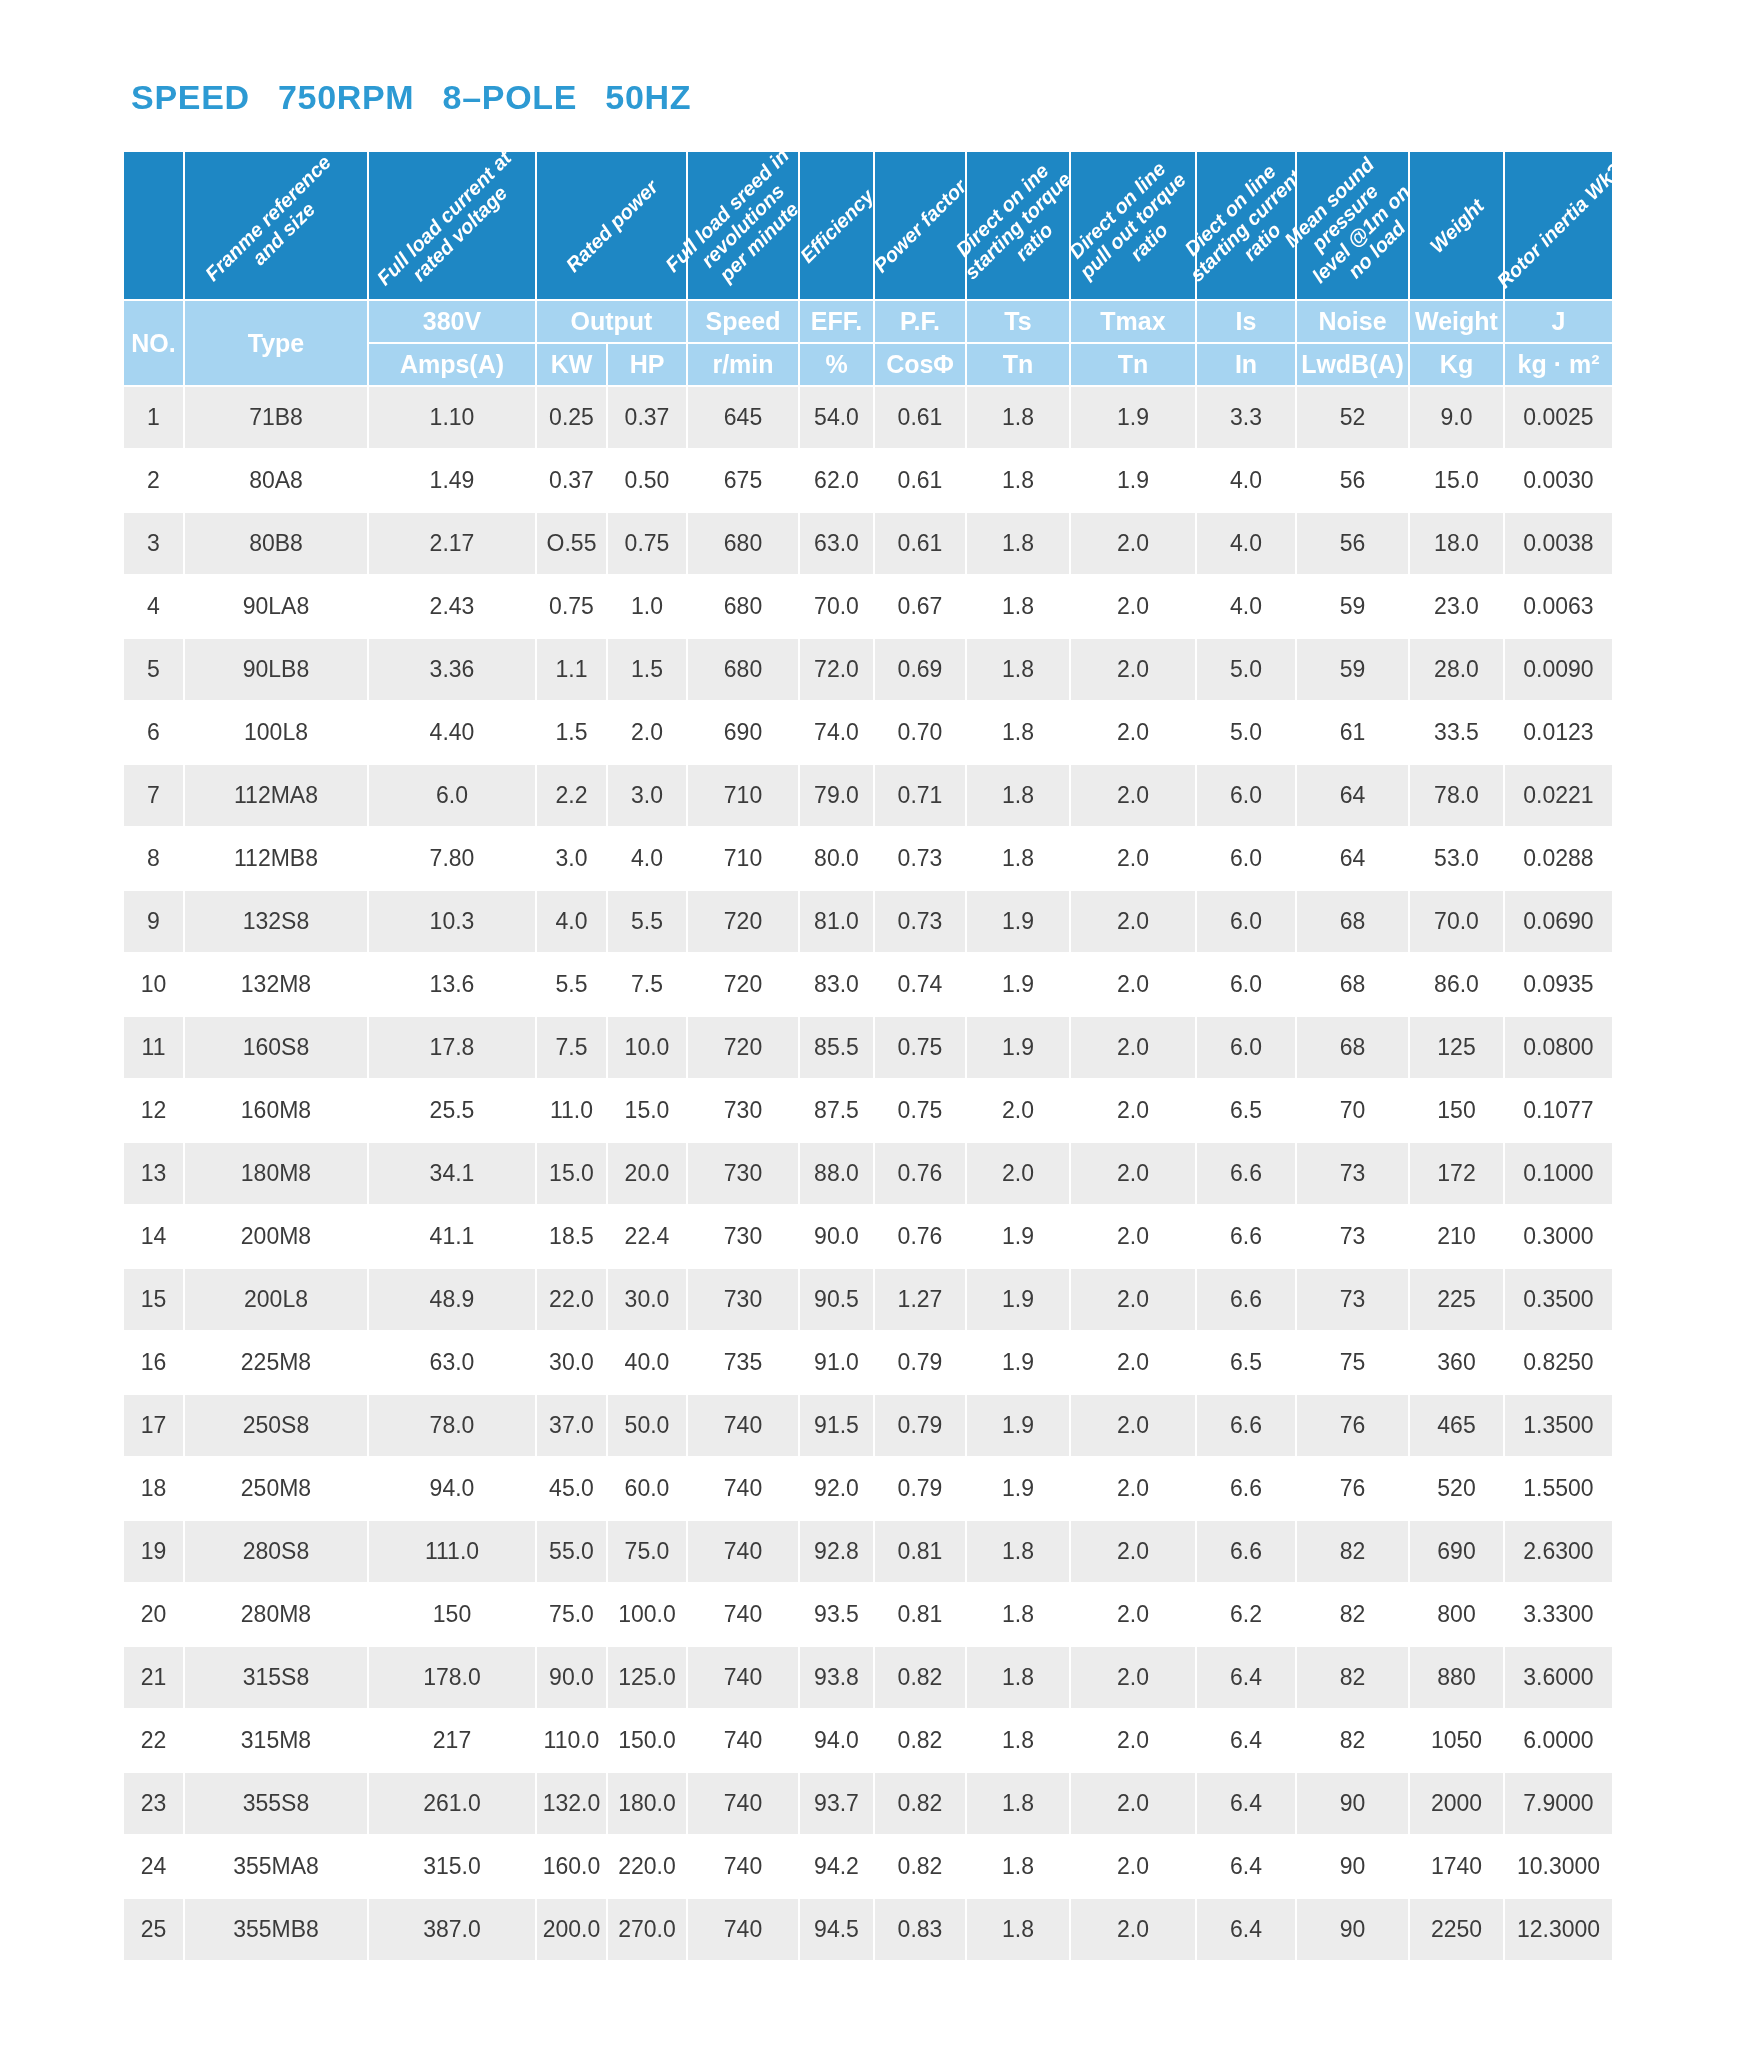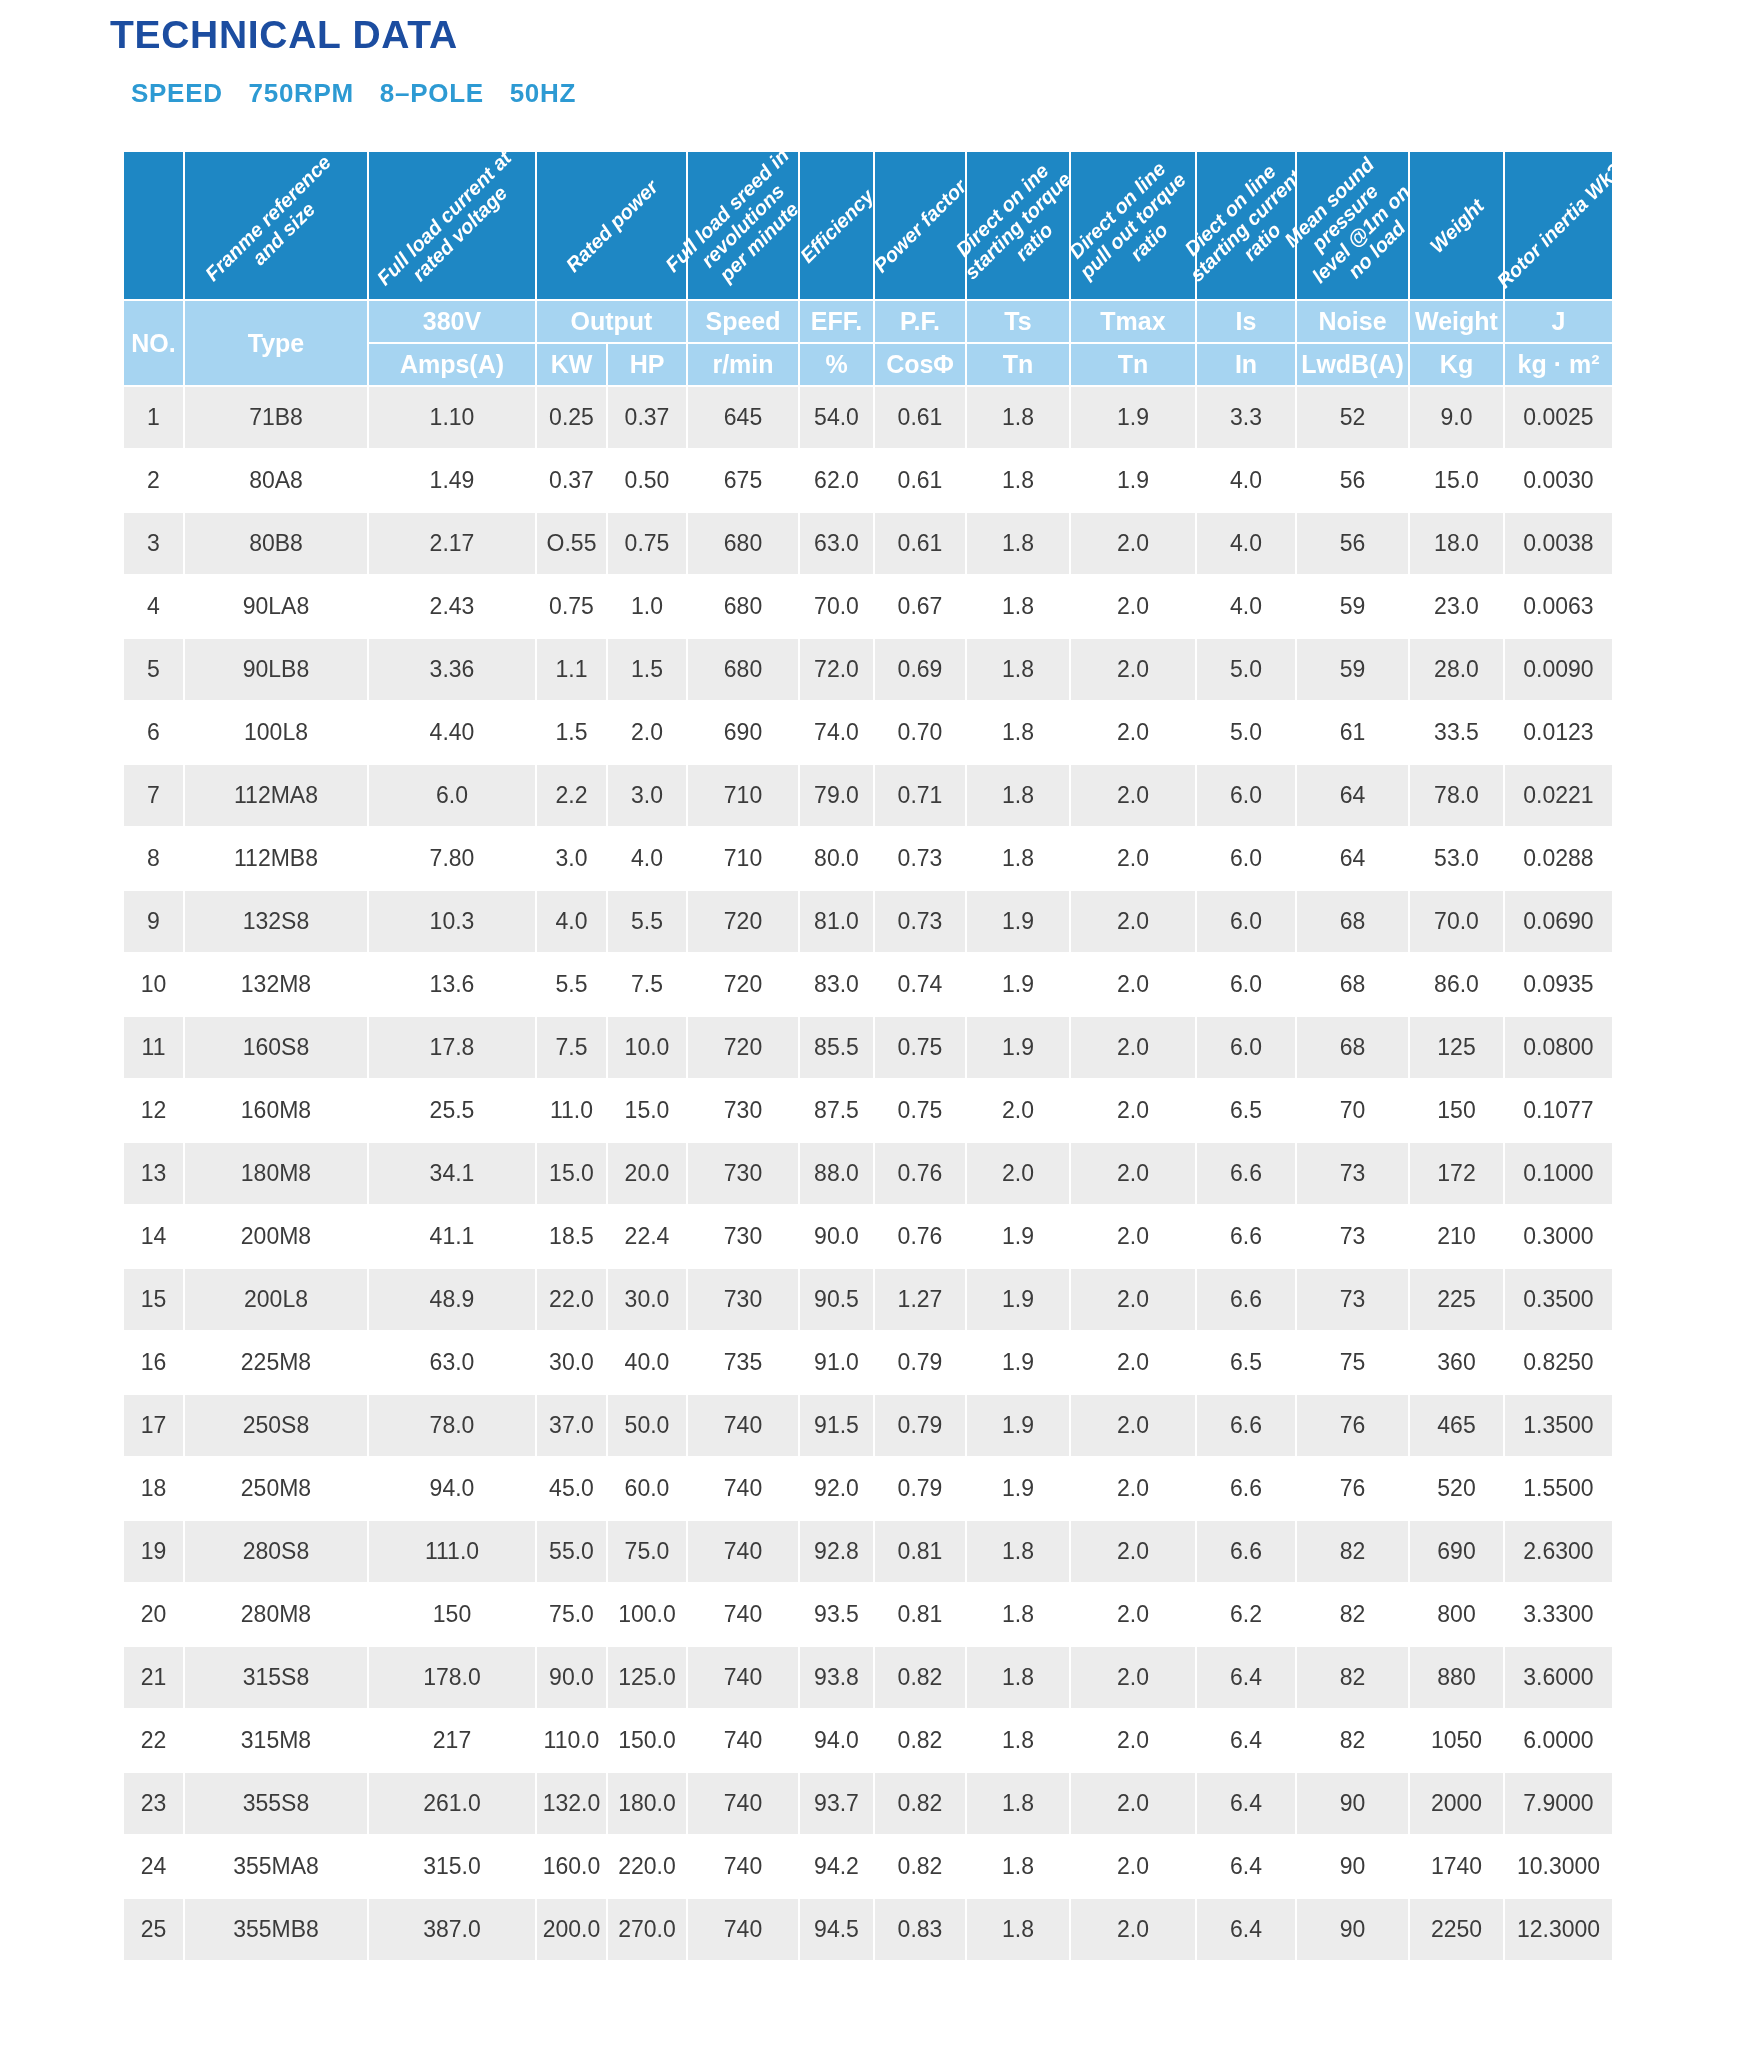--- a/index.html
+++ b/index.html
@@ -17,21 +17,21 @@
     top:12.6px;
     font-size:39px;
     font-weight:800;
     letter-spacing:0.7px;
     color:#1c4da0;
   }
   .subtitle{
     position:absolute;
     left:131px;
     top:78px;
-    font-size:26px;
+    font-size:34px;
     font-weight:700;
     color:#2d9ad3;
     word-spacing:18px;
     letter-spacing:0.7px;
   }
   table.tech{
     position:absolute;
     left:122px;
     top:150px;
     width:1490px;
@@ -78,21 +78,20 @@
     color:#3b3b3b;
     background:#ffffff;
   }
   tbody tr.odd td{background:#ececec;}
   tbody tr.even td{background:#ffffff;}
 </style>
 </head>
 <body>
 
 <div class="page">
-  <div class="title">TECHNICAL DATA</div>
   <div class="subtitle">SPEED  750RPM  8–POLE 50HZ</div>
 
   <table class="tech">
     <colgroup>
       <col style="width:61px">
         <col style="width:184px">
         <col style="width:168px">
       <col style="width:71px">
         <col style="width:80px">
         <col style="width:112px">

